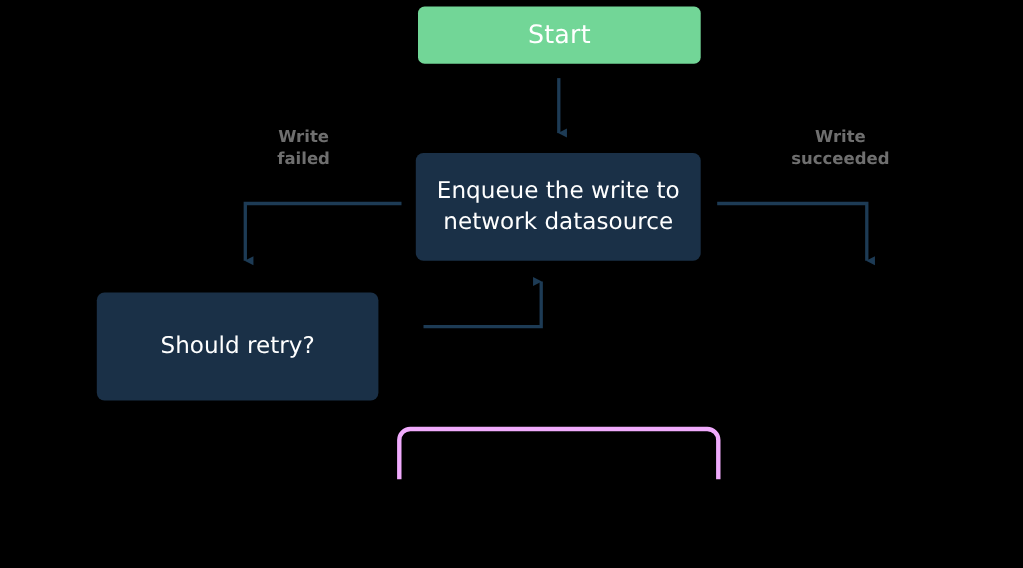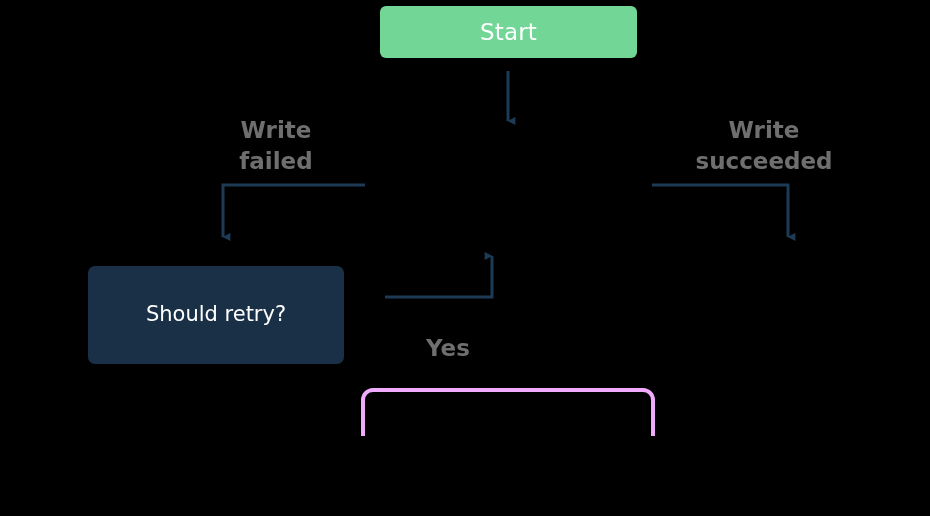--- a/index.html
+++ b/index.html
@@ -96,21 +96,21 @@
     color: #E8734A;
     font-size: 22px;
     font-weight: 700;
     line-height: 1.2;
   }
 
   
   .edge-label {
     position: absolute;
     color: #6F6F6F;
-    font-size: 23px;
+    font-size: 15px;
     font-weight: 700;
     line-height: 1.33;
     text-align: center;
     white-space: pre-line;
   }
   #label-write-failed {
     left: 196px;
     top: 115px;
     width: 160px;
   }
@@ -166,32 +166,35 @@
 
     <g>
       <path d="M 385 297 L 492 297 L 492 256" fill="none" stroke="#1D3B55" stroke-width="3" marker-end="url(#arrowhead)"></path>
     </g>
   </svg>
 
   <div class="node" id="node-start">
     <span class="node-label">Start</span>
   </div>
 
+  <div class="node node-process" id="node-enqueue">
+    <span class="node-label">Enqueue the write to
+network datasource</span>
+  </div>
 
   <div class="node node-process" id="node-should-retry">
     <span class="node-label">Should retry?</span>
   </div>
 
 
   <div class="node" id="node-done">
     <span class="node-label">Done</span>
   </div>
 
   <div class="edge-label" id="label-write-failed">Write
 failed</div>
 
   <div class="edge-label" id="label-write-succeeded">Write
 succeeded</div>
 
-  <div class="edge-label" id="label-yes">Yes</div>
 
 
 </div>
 
 </body></html>

